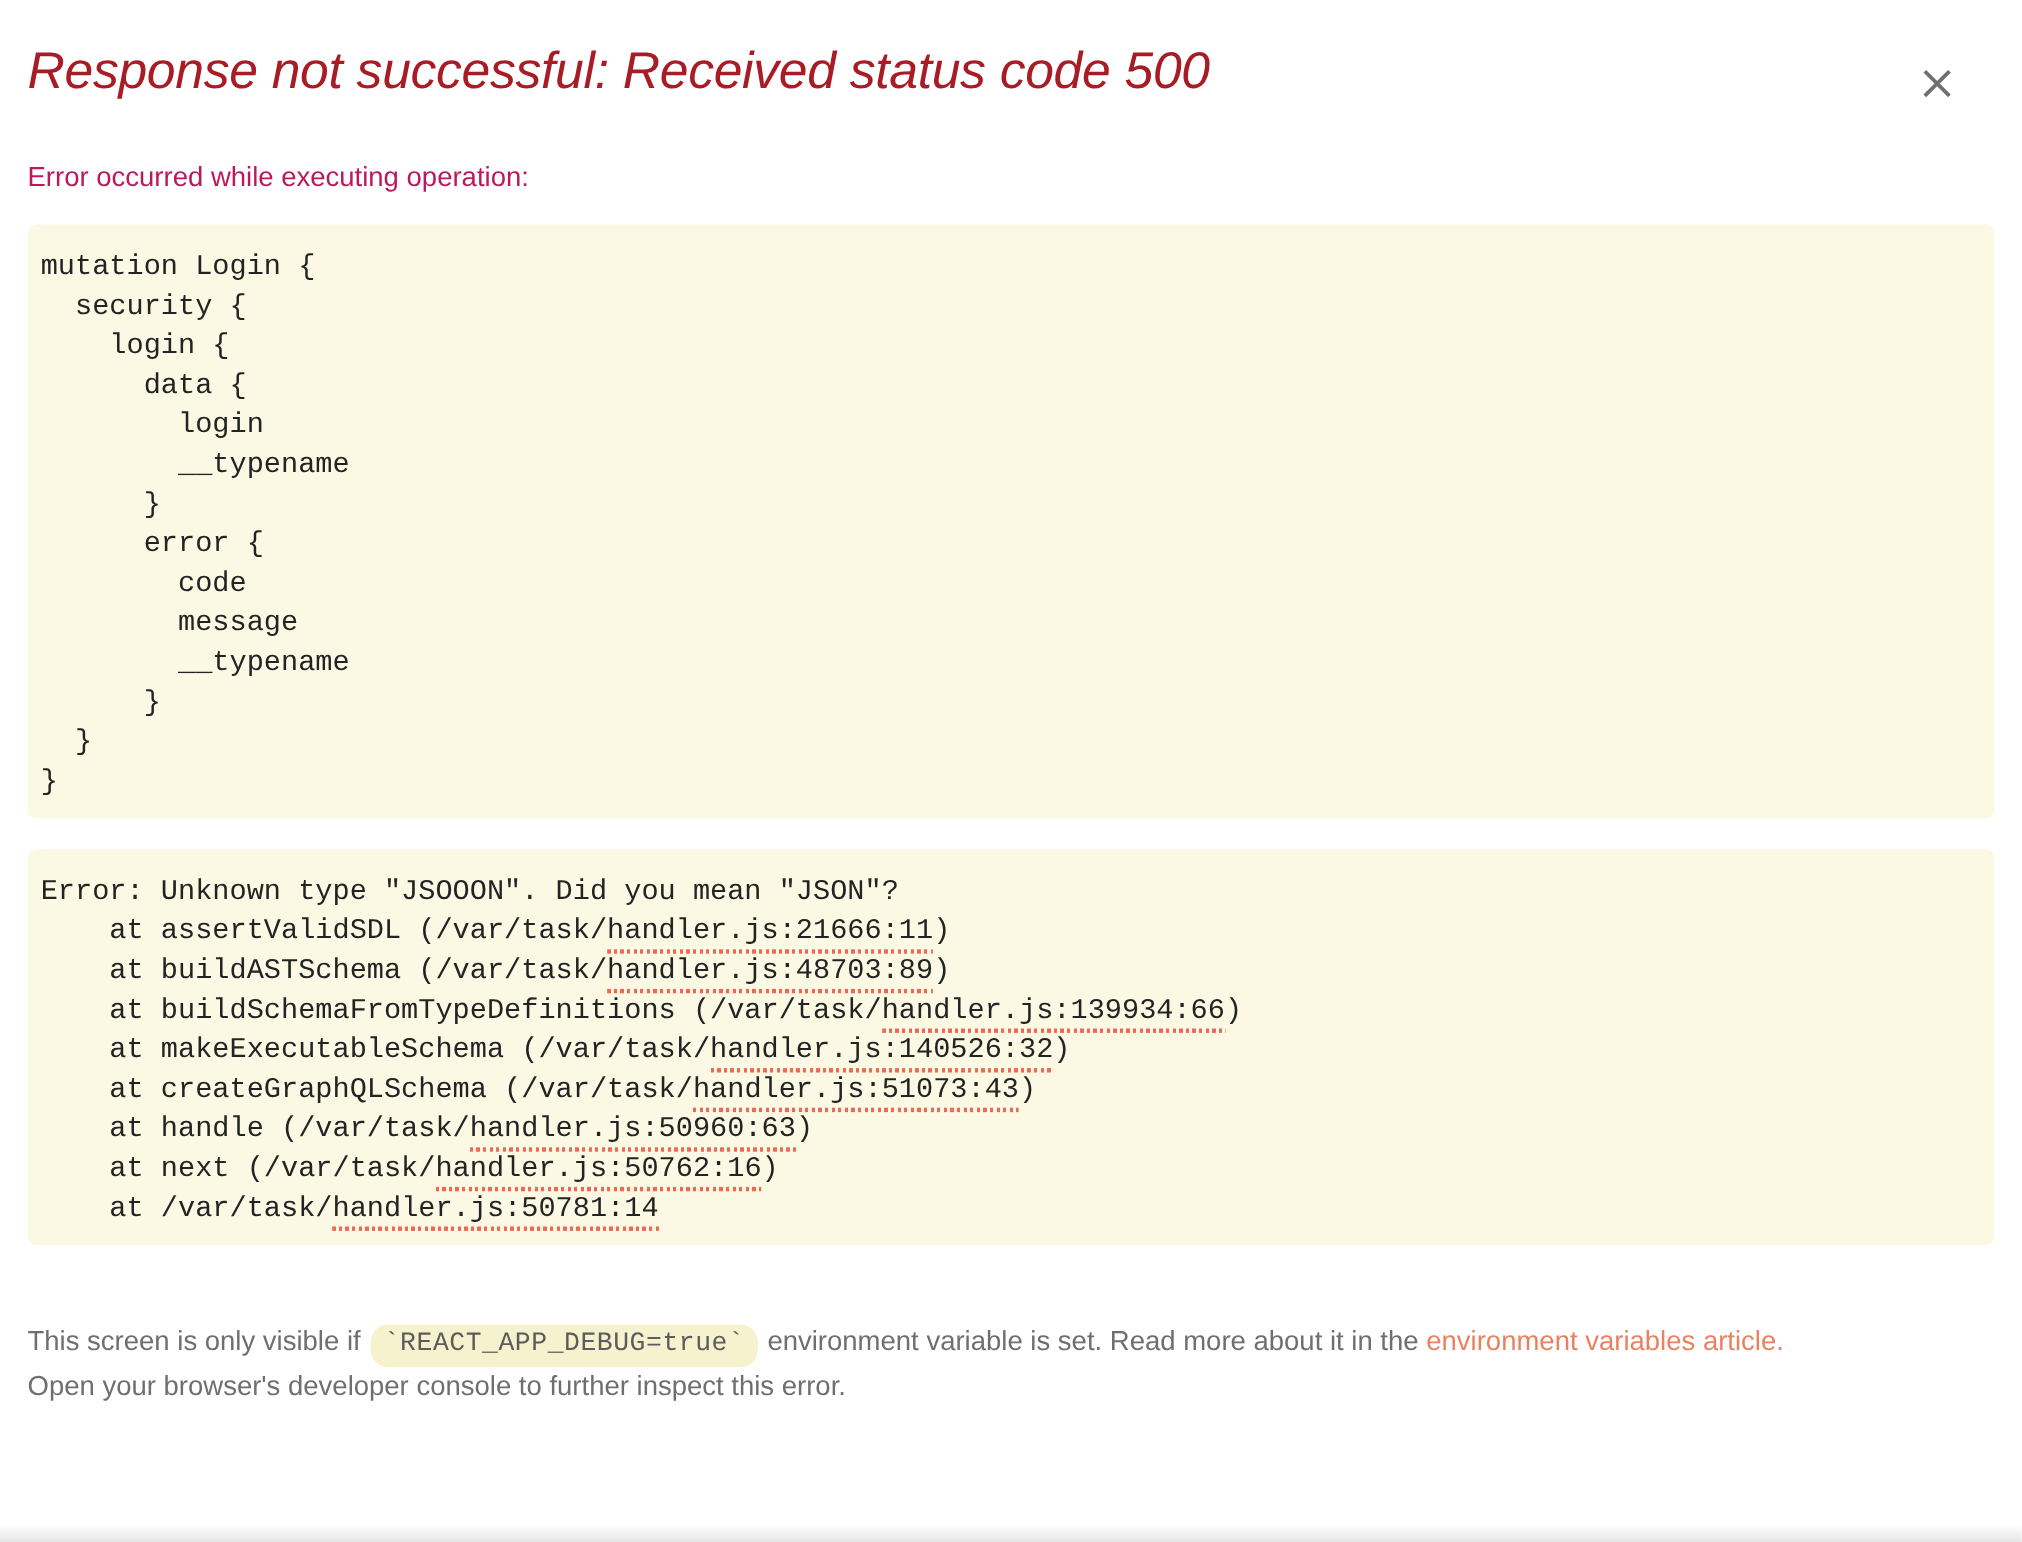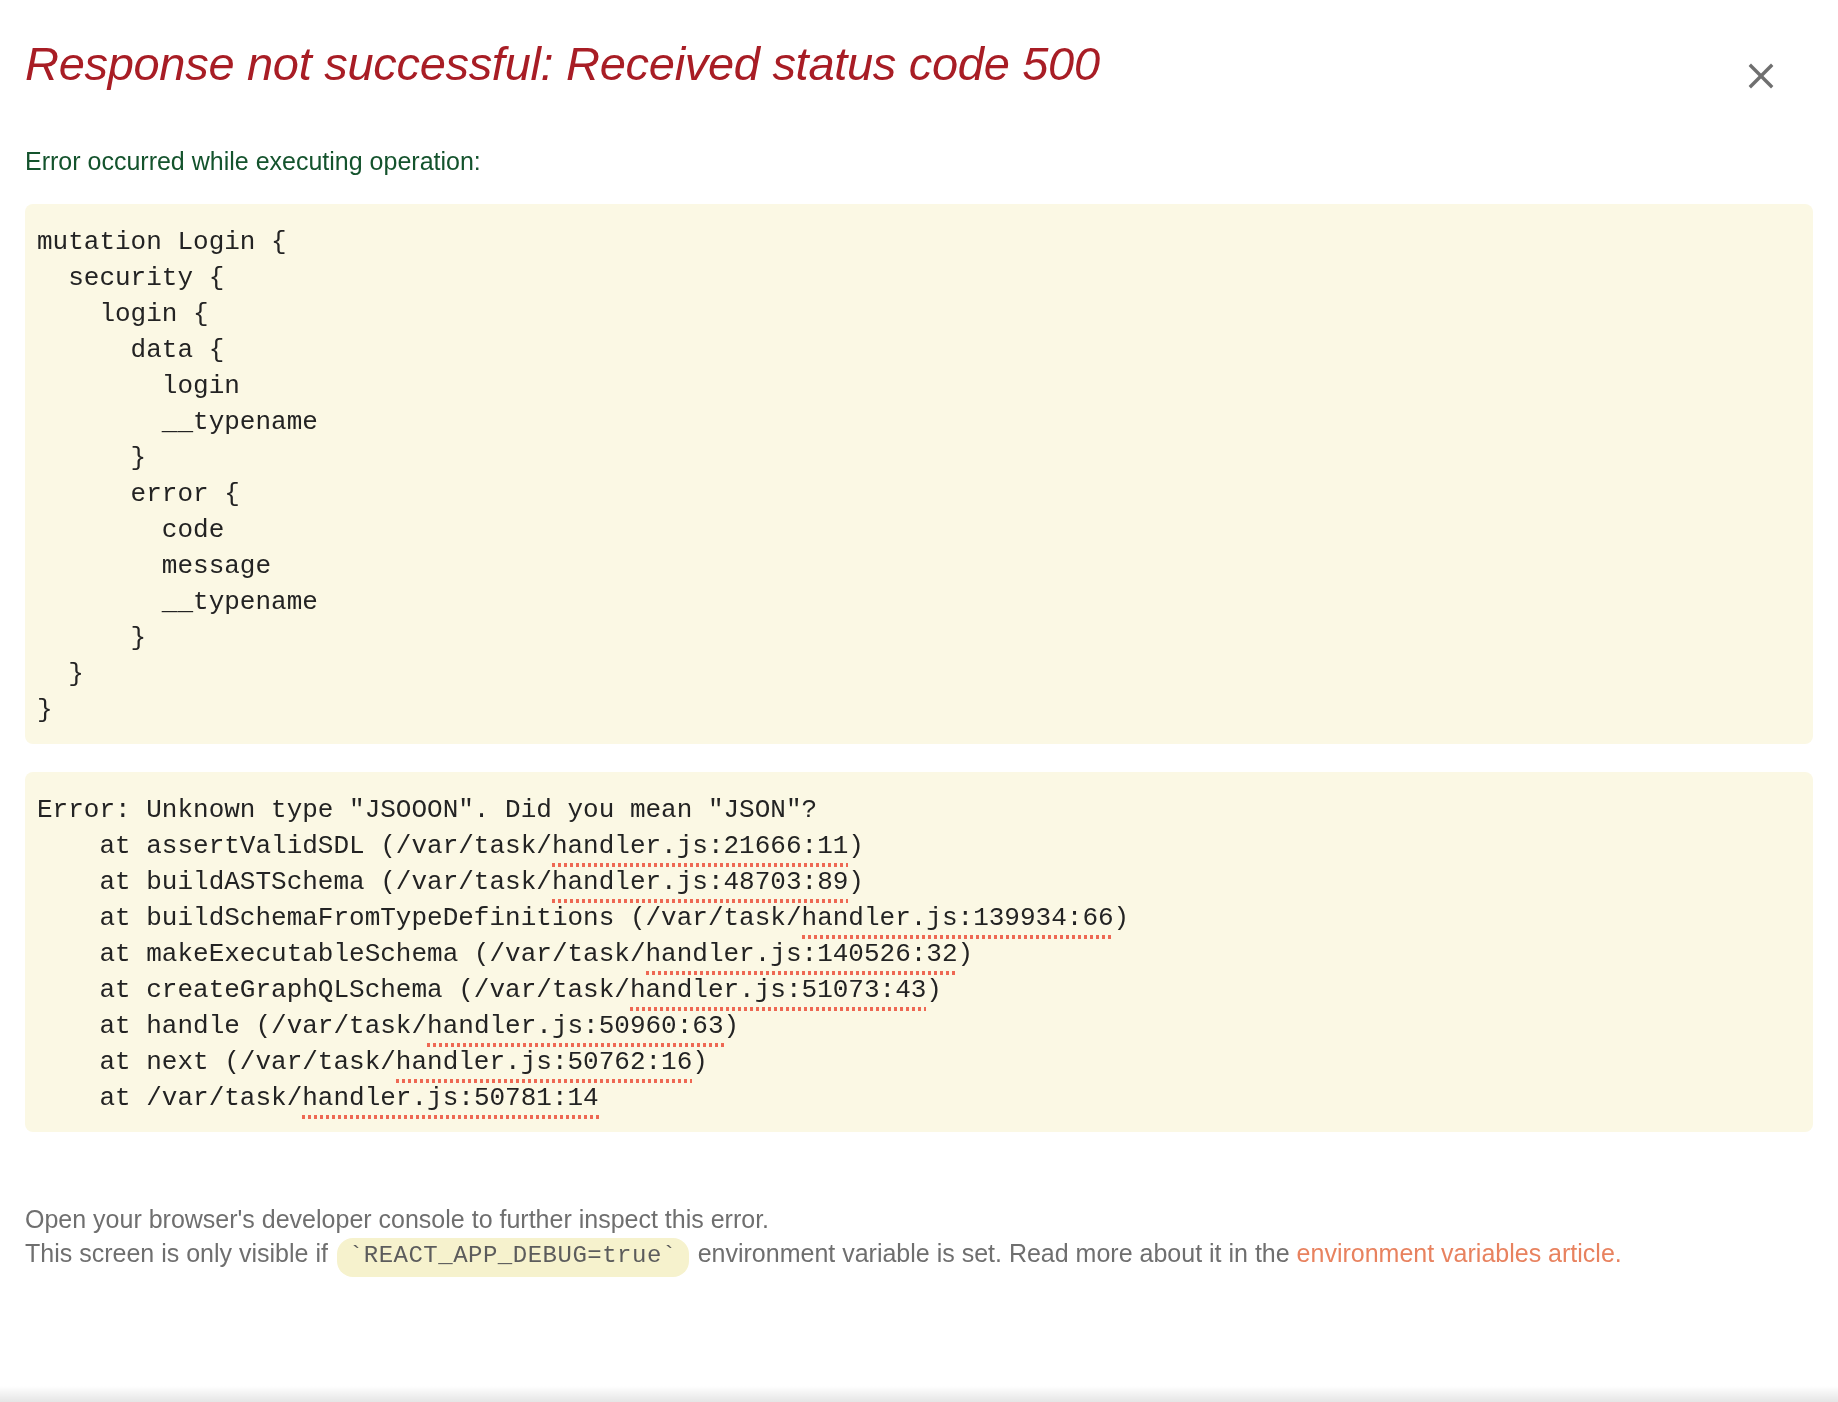--- a/index.html
+++ b/index.html
@@ -37,21 +37,21 @@
     border: none;
     cursor: pointer;
     display: flex;
     align-items: center;
     justify-content: center;
   }
   .section-heading {
     margin-top: 56px;
     font-size: 25px;
     line-height: 30px;
-    color: #14532d;
+    color: #be185d;
   }
   .code-block {
     margin-top: 28px;
     background: var(--code-bg, #fbf8e4);
     border-radius: 8px;
     padding: 20px 16px 16px 12px;
     font-family: "Liberation Mono", monospace;
     font-size: 26px;
     line-height: 36px;
     color: #232323;
@@ -129,18 +129,18 @@
         message
         __typename
       }
   }
 }</pre>
 
 
   <pre class="code-block" id="stack-code"><div class="code-line"><span>Error: Unknown type "JSOOON". Did you mean "JSON"?</span></div><div class="code-line"><span>    at assertValidSDL (/var/task/</span><span class="file">handler.js:21666:11</span><span>)</span></div><div class="code-line"><span>    at buildASTSchema (/var/task/</span><span class="file">handler.js:48703:89</span><span>)</span></div><div class="code-line"><span>    at buildSchemaFromTypeDefinitions (/var/task/</span><span class="file">handler.js:139934:66</span><span>)</span></div><div class="code-line"><span>    at makeExecutableSchema (/var/task/</span><span class="file">handler.js:140526:32</span><span>)</span></div><div class="code-line"><span>    at createGraphQLSchema (/var/task/</span><span class="file">handler.js:51073:43</span><span>)</span></div><div class="code-line"><span>    at handle (/var/task/</span><span class="file">handler.js:50960:63</span><span>)</span></div><div class="code-line"><span>    at next (/var/task/</span><span class="file">handler.js:50762:16</span><span>)</span></div><div class="code-line"><span>    at /var/task/</span><span class="file">handler.js:50781:14</span></div></pre>
 
   <div class="footer">
+    <p class="footer-line"><span>This screen is only visible if</span> <span class="badge">`REACT_APP_DEBUG=true`</span> <span>environment variable is set. Read more about it in the</span> <a class="link">environment variables article</a><span class="link-period">.</span></p>
     <p class="footer-line">Open your browser's developer console to further inspect this error.</p>
-    <p class="footer-line"><span>This screen is only visible if</span> <span class="badge">`REACT_APP_DEBUG=true`</span> <span>environment variable is set. Read more about it in the</span> <a class="link">environment variables article</a><span class="link-period">.</span></p>
   </div>
 
   <div class="bottom-fade"></div>
 </div>
 
 </body></html>

